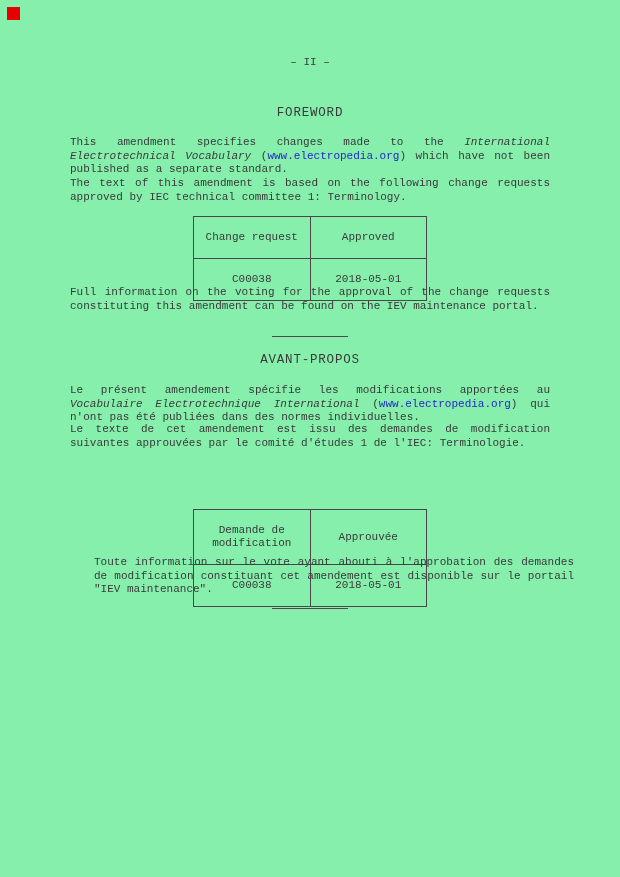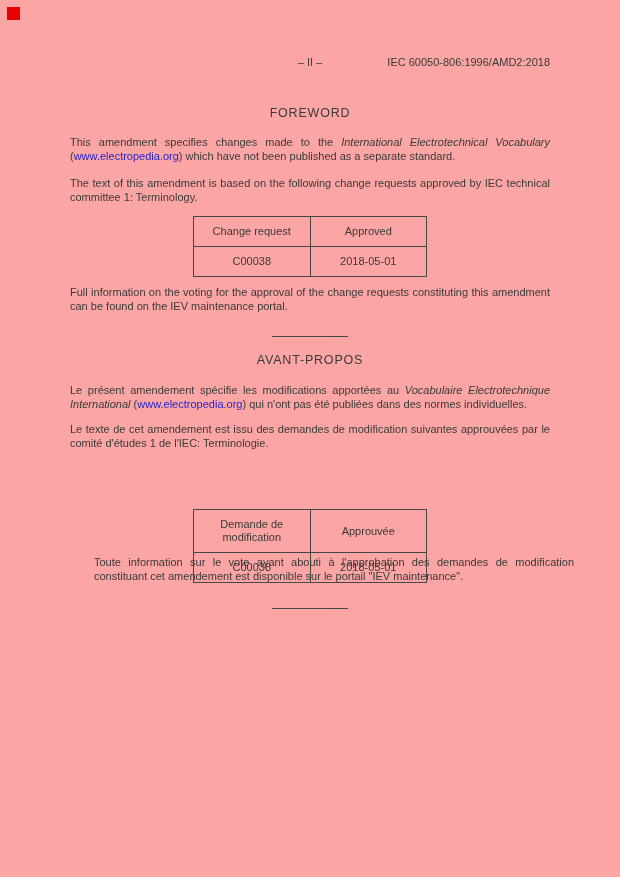--- a/index.html
+++ b/index.html
@@ -1,52 +1,51 @@
 <!DOCTYPE html>
 <html><head>
 <meta charset="utf-8">
 <style>
   html,body{margin:0;padding:0;background:#ffffff;}
   .page{
     position:relative;
     width:620px;height:877px;
-    background:#fca5a5;
-    font-family:Liberation Sans, sans-serif;
+    background:#86efac;
+    font-family:Liberation Mono, monospace;
     font-size:11px;line-height:13.5px;
     color:#3a3a3a;
     overflow:hidden;
   }
   .abs{position:absolute;left:70px;width:480px;}
   p{margin:0;}
   .just{text-align:justify;}
   .it{font-style:italic;}
   .link{color:#2525cc;text-decoration:none;cursor:pointer;}
   .red-marker{position:absolute;left:7px;top:7px;width:13px;height:13px;background:#e60000;}
   .pagenum{position:absolute;left:0;right:0;top:0;text-align:center;}
   .hdr-right{text-align:right;}
   .section-title{text-align:center;font-size:12.5px;letter-spacing:0.8px;}
   table.cr{border-collapse:collapse;margin:0 auto;width:234px;table-layout:fixed;font-size:11px;color:#3a3a3a;}
   table.cr th,table.cr td{
     border:1px solid #474747;
     font-weight:normal;
     text-align:center;vertical-align:middle;
-    padding:8px 4px;line-height:13px;
+    padding:14px 4px;line-height:13px;
   }
   .divider{width:76px;border:none;border-top:1.2px solid #4a4a4a;margin:0 auto;}
 </style>
 </head>
 <body>
 
 <div class="page">
 
   <div class="red-marker" style="background: rgb(230, 0, 0);"></div>
 
   <div class="abs" style="top:56px;">
     <div class="pagenum">– II –</div>
-    <div class="hdr-right">IEC 60050-806:1996/AMD2:2018</div>
   </div>
 
   <div class="abs section-title" style="top:107px;">FOREWORD</div>
 
   <p class="abs just" style="top:136px;"><span>This amendment specifies changes made to the </span><span class="it">International Electrotechnical Vocabulary</span><span> (</span><a class="link">www.electropedia.org</a><span>) which have not been published as a separate standard.</span></p>
 
   <p class="abs just" style="top:177px;">The text of this amendment is based on the following change requests approved by IEC technical committee 1: Terminology.</p>
 
   <div class="abs" style="top:216px;">
     <table class="cr">

